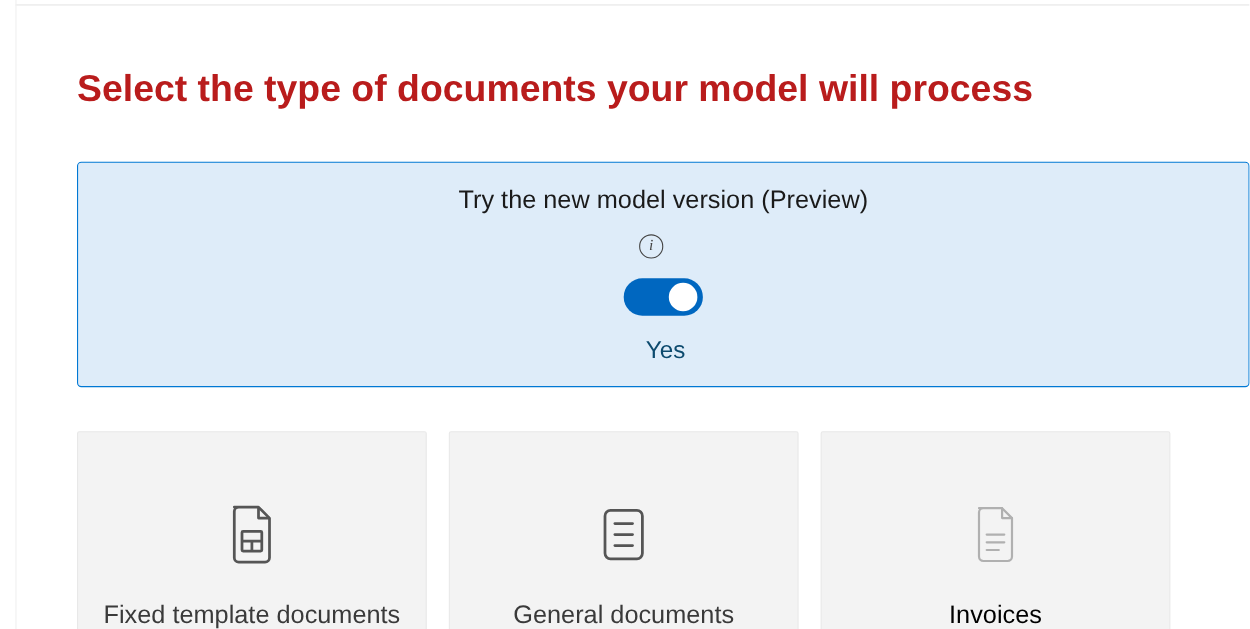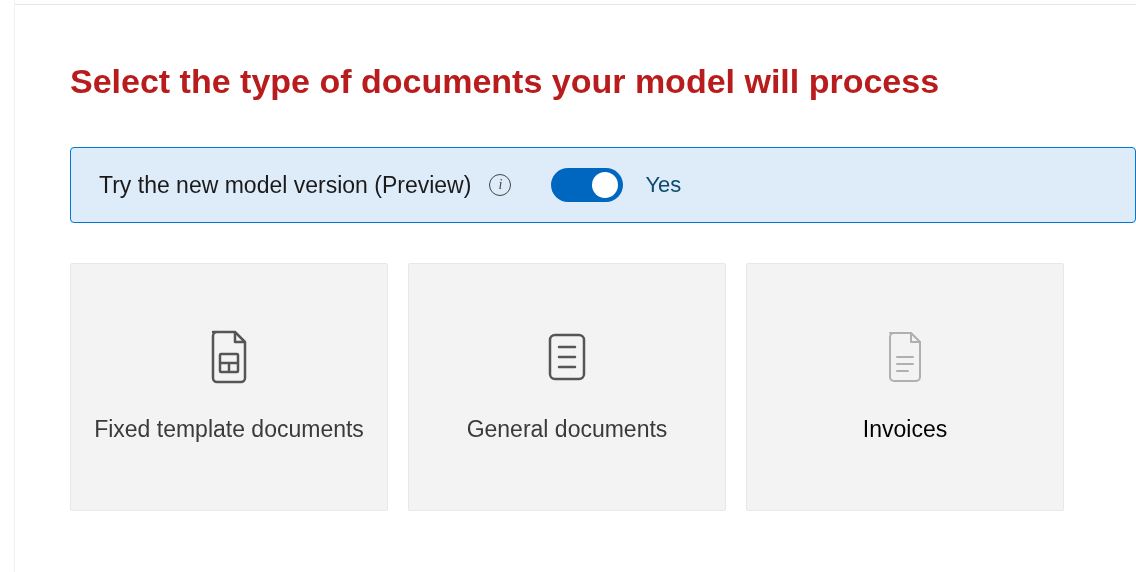--- a/index.html
+++ b/index.html
@@ -42,20 +42,21 @@
     }
     .preview-banner {
       background: #deecf9;
       border: 1px solid #0078d4;
       border-radius: 4px;
       padding: 20px 28px;
       display: flex;
       align-items: center;
       gap: 18px;
       margin-bottom: 40px;
+      flex-direction: column;
     }
     .preview-label {
       font-size: 23px;
       font-weight: 400;
       color: #1a1a1a;
     }
     .info-icon {
       width: 22px;
       height: 22px;
       border: 1.5px solid #444;

